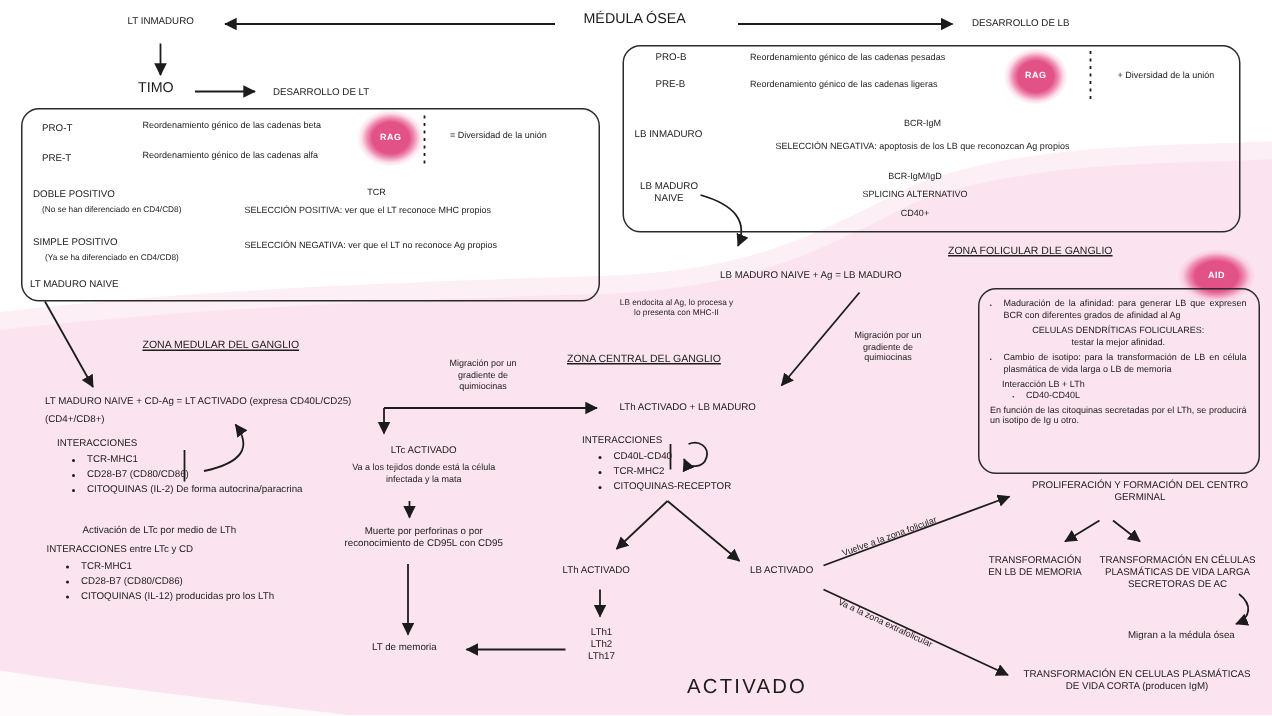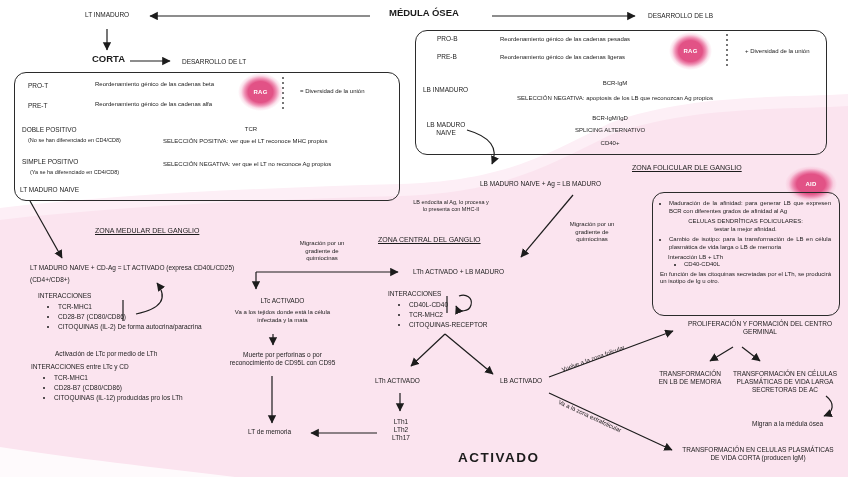--- a/index.html
+++ b/index.html
@@ -1,20 +1,20 @@
 <!DOCTYPE html>
 <html><head>
 <meta charset="utf-8">
 <style>
   html,body{margin:0;padding:0;background:#fff;}
   #canvas{position:relative;width:848px;height:477px;background:#ffffff;overflow:hidden;
           font-family:"Liberation Sans","DejaVu Sans",sans-serif;color:#1c1c1c;}
   .t{position:absolute;font-size:6.5px;line-height:1.25;white-space:nowrap;color:#1c1c1c;z-index:3;}
   .s7{font-size:7px}.s6{font-size:6px}.s55{font-size:5.5px}.s95{font-size:9.5px}
-  .b{font-weight:bold}.u{text-decoration:underline}
+  .b{font-weight:normal}.u{text-decoration:underline}
   .ml{white-space:pre-line;text-align:center;}
   .box{position:absolute;border:1.6px solid #2b2b2b;border-radius:12px;background:transparent;z-index:2;}
   .blob{position:absolute;display:flex;align-items:center;justify-content:center;z-index:2;
         background:radial-gradient(closest-side,#e25286 55%,rgba(233,103,152,.75) 70%,rgba(243,163,195,.35) 86%,rgba(250,210,226,0) 100%);
         border-radius:48% 52% 55% 45% / 52% 48% 45% 55%;}
   .blob span{color:#fff;font-weight:bold;font-size:6px;letter-spacing:.3px;}
   ul.bul{margin:0;padding:0 0 0 10px;list-style:disc;}
   ul.bul li{margin:0 0 2px 0;}
   ul.fbul{margin:0 0 2px 0;padding:0 0 0 9px;list-style:disc;}
   ul.fbul li{margin:0 0 2px 0;}
@@ -65,21 +65,21 @@
       <path d="M123,300 L123,321"></path>
       <path d="M447,296 L447,313"></path>
       <path d="M283,77 L283,112" stroke-dasharray="2,3"></path>
       <path d="M727,34 L727,69" stroke-dasharray="2,3"></path>
     </g>
   </svg>
 
   <div class="t" style="left:85px;top:11px">LT INMADURO</div>
   <div class="t s95 b" style="left:389px;top:7px">MÉDULA ÓSEA</div>
   <div class="t" style="left:648px;top:12px">DESARROLLO DE LB</div>
-  <div class="t s95 b" style="left:92px;top:53px">CORTA</div>
+  <div class="t s95 b" style="left:92px;top:53px">TIMO</div>
   <div class="t" style="left:182px;top:58px">DESARROLLO DE LT</div>
 
   <div class="box" style="left:14px;top:72px;width:384px;height:127px"></div>
   <div class="t" style="left:28px;top:82px">PRO-T</div>
   <div class="t s6" style="left:95px;top:81px">Reordenamiento génico de las cadenas beta</div>
   <div class="t" style="left:28px;top:102px">PRE-T</div>
   <div class="t s6" style="left:95px;top:101px">Reordenamiento génico de las cadenas  alfa</div>
   <div class="blob" style="left:238px;top:73px;width:45px;height:38px">
       <span>RAG</span>
     </div>

